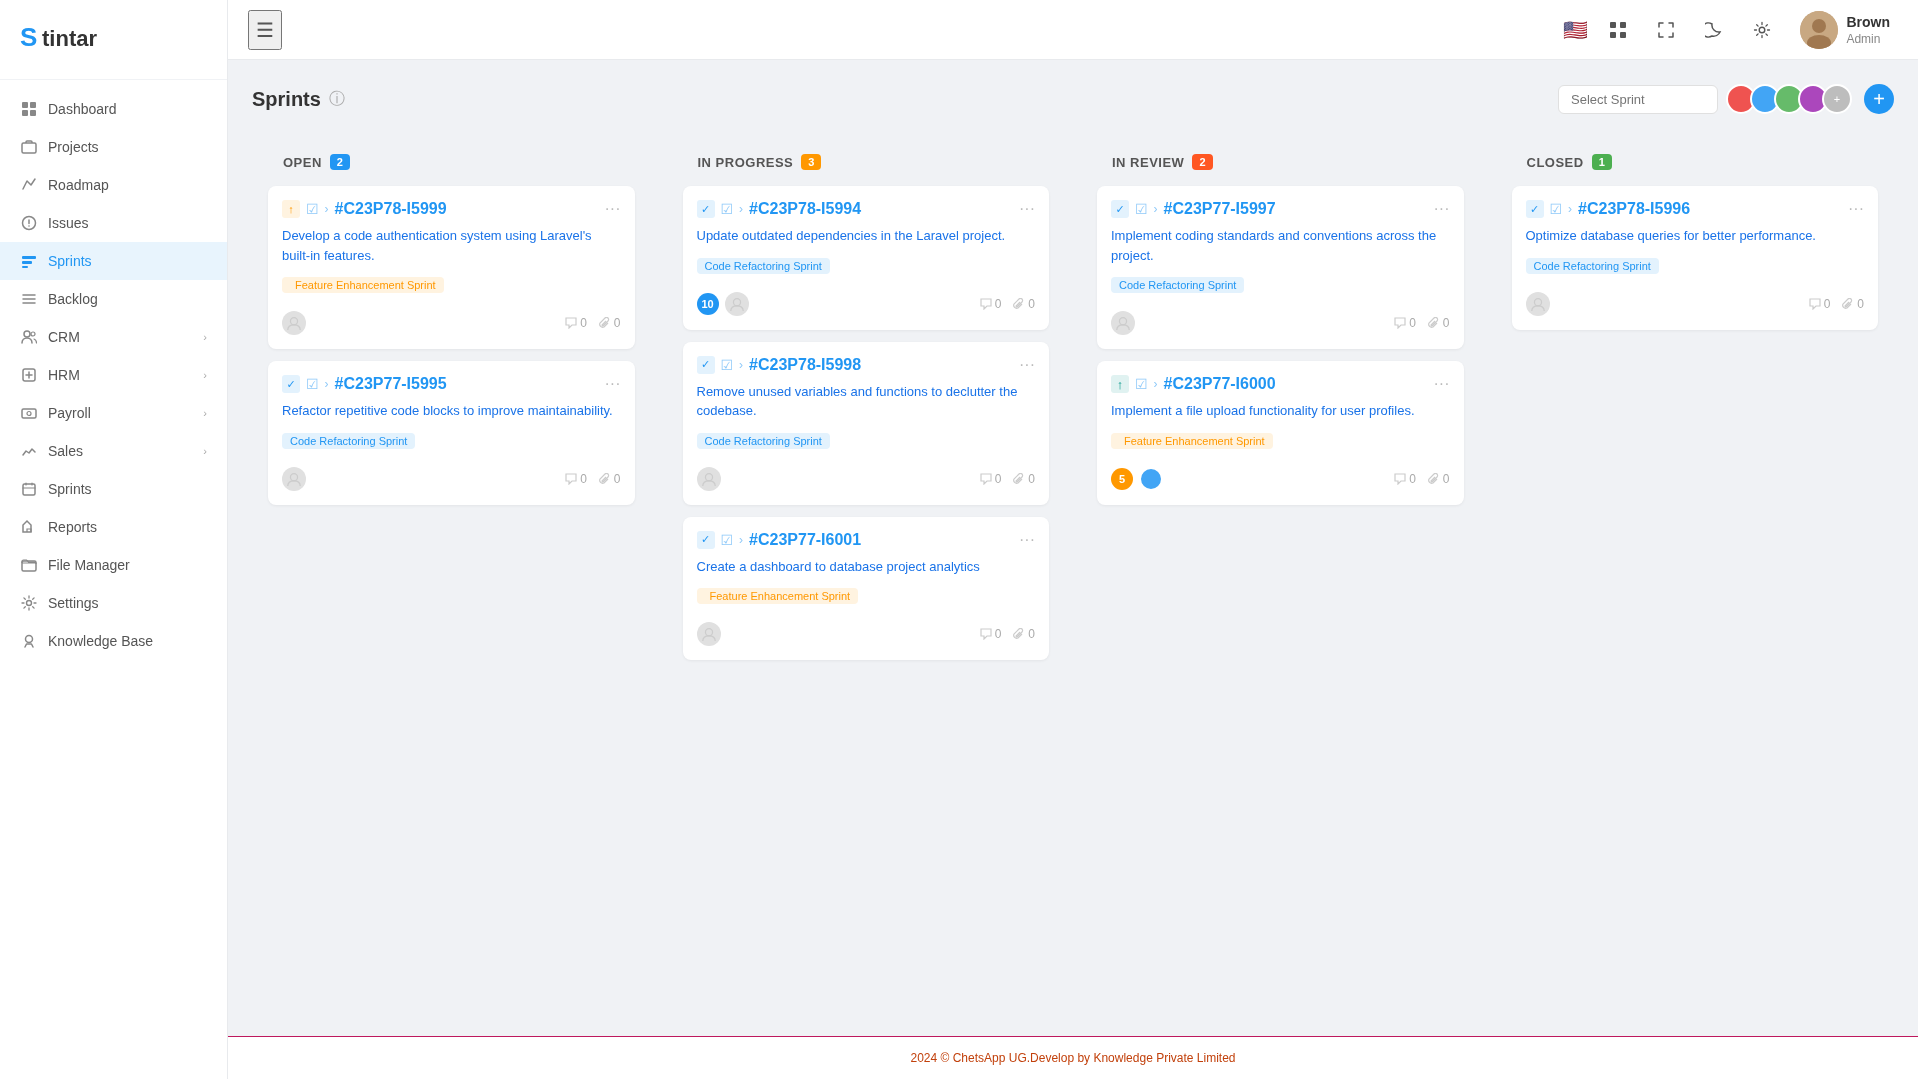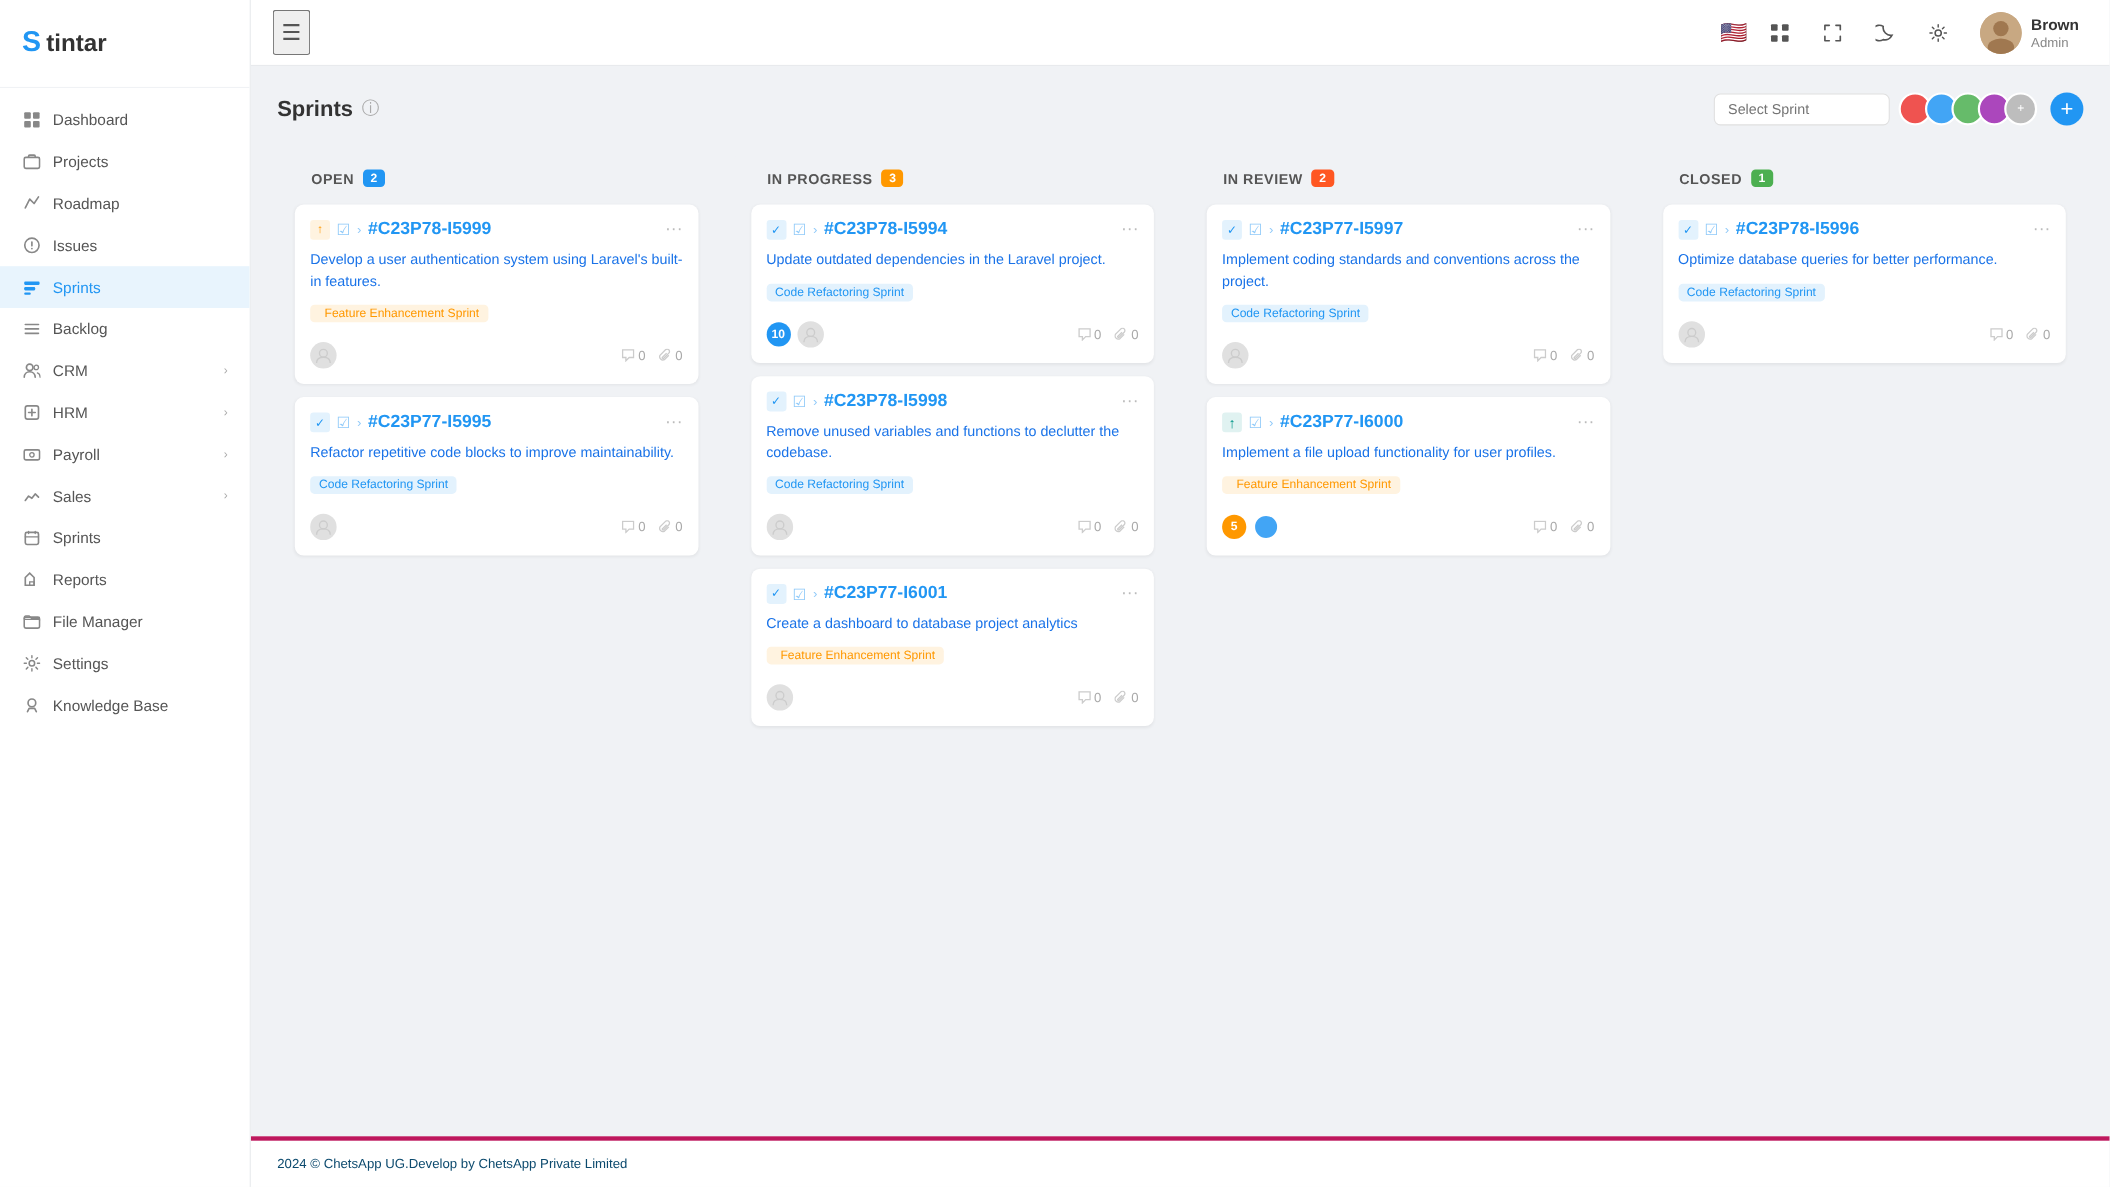--- a/index.html
+++ b/index.html
@@ -83,21 +83,21 @@
     .card-meta { display: flex; align-items: center; gap: 12px; color: #aaa; font-size: 12px; }
     .meta-item { display: flex; align-items: center; gap: 3px; }
     .count-badge { width: 22px; height: 22px; border-radius: 50%; background: #FF9800; color: #fff; font-size: 11px; font-weight: 700; display: flex; align-items: center; justify-content: center; }
     .count-badge.blue { background: #2196F3; }
     .multi-avatar { display: flex; align-items: center; }
     .multi-avatar .ma { width: 24px; height: 24px; border-radius: 50%; border: 2px solid #fff; margin-left: -6px; font-size: 10px; color: #fff; display: flex; align-items: center; justify-content: center; }
     .multi-avatar .ma:first-child { margin-left: 0; }
     .ma-blue { background: #42a5f5; }
 
     
-    .footer { background: #fff; border-top: 4px solid #be185d; padding: 14px 24px; display: flex; justify-content: flex-start; font-size: 12px; color: #0c4a6e; }
+    .footer { background: #fff; border-top: 1px solid #be185d; padding: 14px 24px; display: flex; justify-content: center; font-size: 12px; color: #c2410c; }
 
     
     ::-webkit-scrollbar { width: 6px; height: 6px; }
     ::-webkit-scrollbar-track { background: #f1f1f1; }
     ::-webkit-scrollbar-thumb { background: #ccc; border-radius: 3px; }
   </style>
 </head>
 <body>
 
 <div class="sidebar">
@@ -347,21 +347,21 @@
         <div class="card">
           <div class="card-header">
             <div class="card-id-area">
               <span class="card-icon yellow">↑</span>
               <span class="card-check">☑</span>
               <span class="card-chevron">›</span>
               <span class="card-id">#C23P78-I5999</span>
             </div>
             <span class="card-menu">···</span>
           </div>
-          <div class="card-desc">Develop a user authentication system using Laravel's built-in features.</div>
+          <div class="card-desc">Develop a code authentication system using Laravel's built-in features.</div>
           <span class="card-tag tag-orange">Feature Enhancement Sprint</span>
           <div class="card-footer">
             <div class="assignee-avatar">
               <svg width="18" height="18" viewBox="0 0 18 18" fill="none">
                   <circle cx="9" cy="7" r="4" stroke="#ccc" stroke-width="1.4" fill="none"></circle>
                   <path d="M2 17c0-4 3-6 7-6s7 2 7 6" stroke="#ccc" stroke-width="1.4" fill="none"></path>
                 </svg>
             </div>
             <div class="card-meta">
               <span class="meta-item">
@@ -655,15 +655,15 @@
             </div>
           </div>
         </div>
       </div>
 
     </div>
   </div>
 
   <div class="footer">
     <span>2024 © ChetsApp UG.</span>
-    <span>Develop by ChetsApp Private Limited</span>
+    <span>Develop by Knowledge Private Limited</span>
   </div>
 </div>
 
 </body></html>

